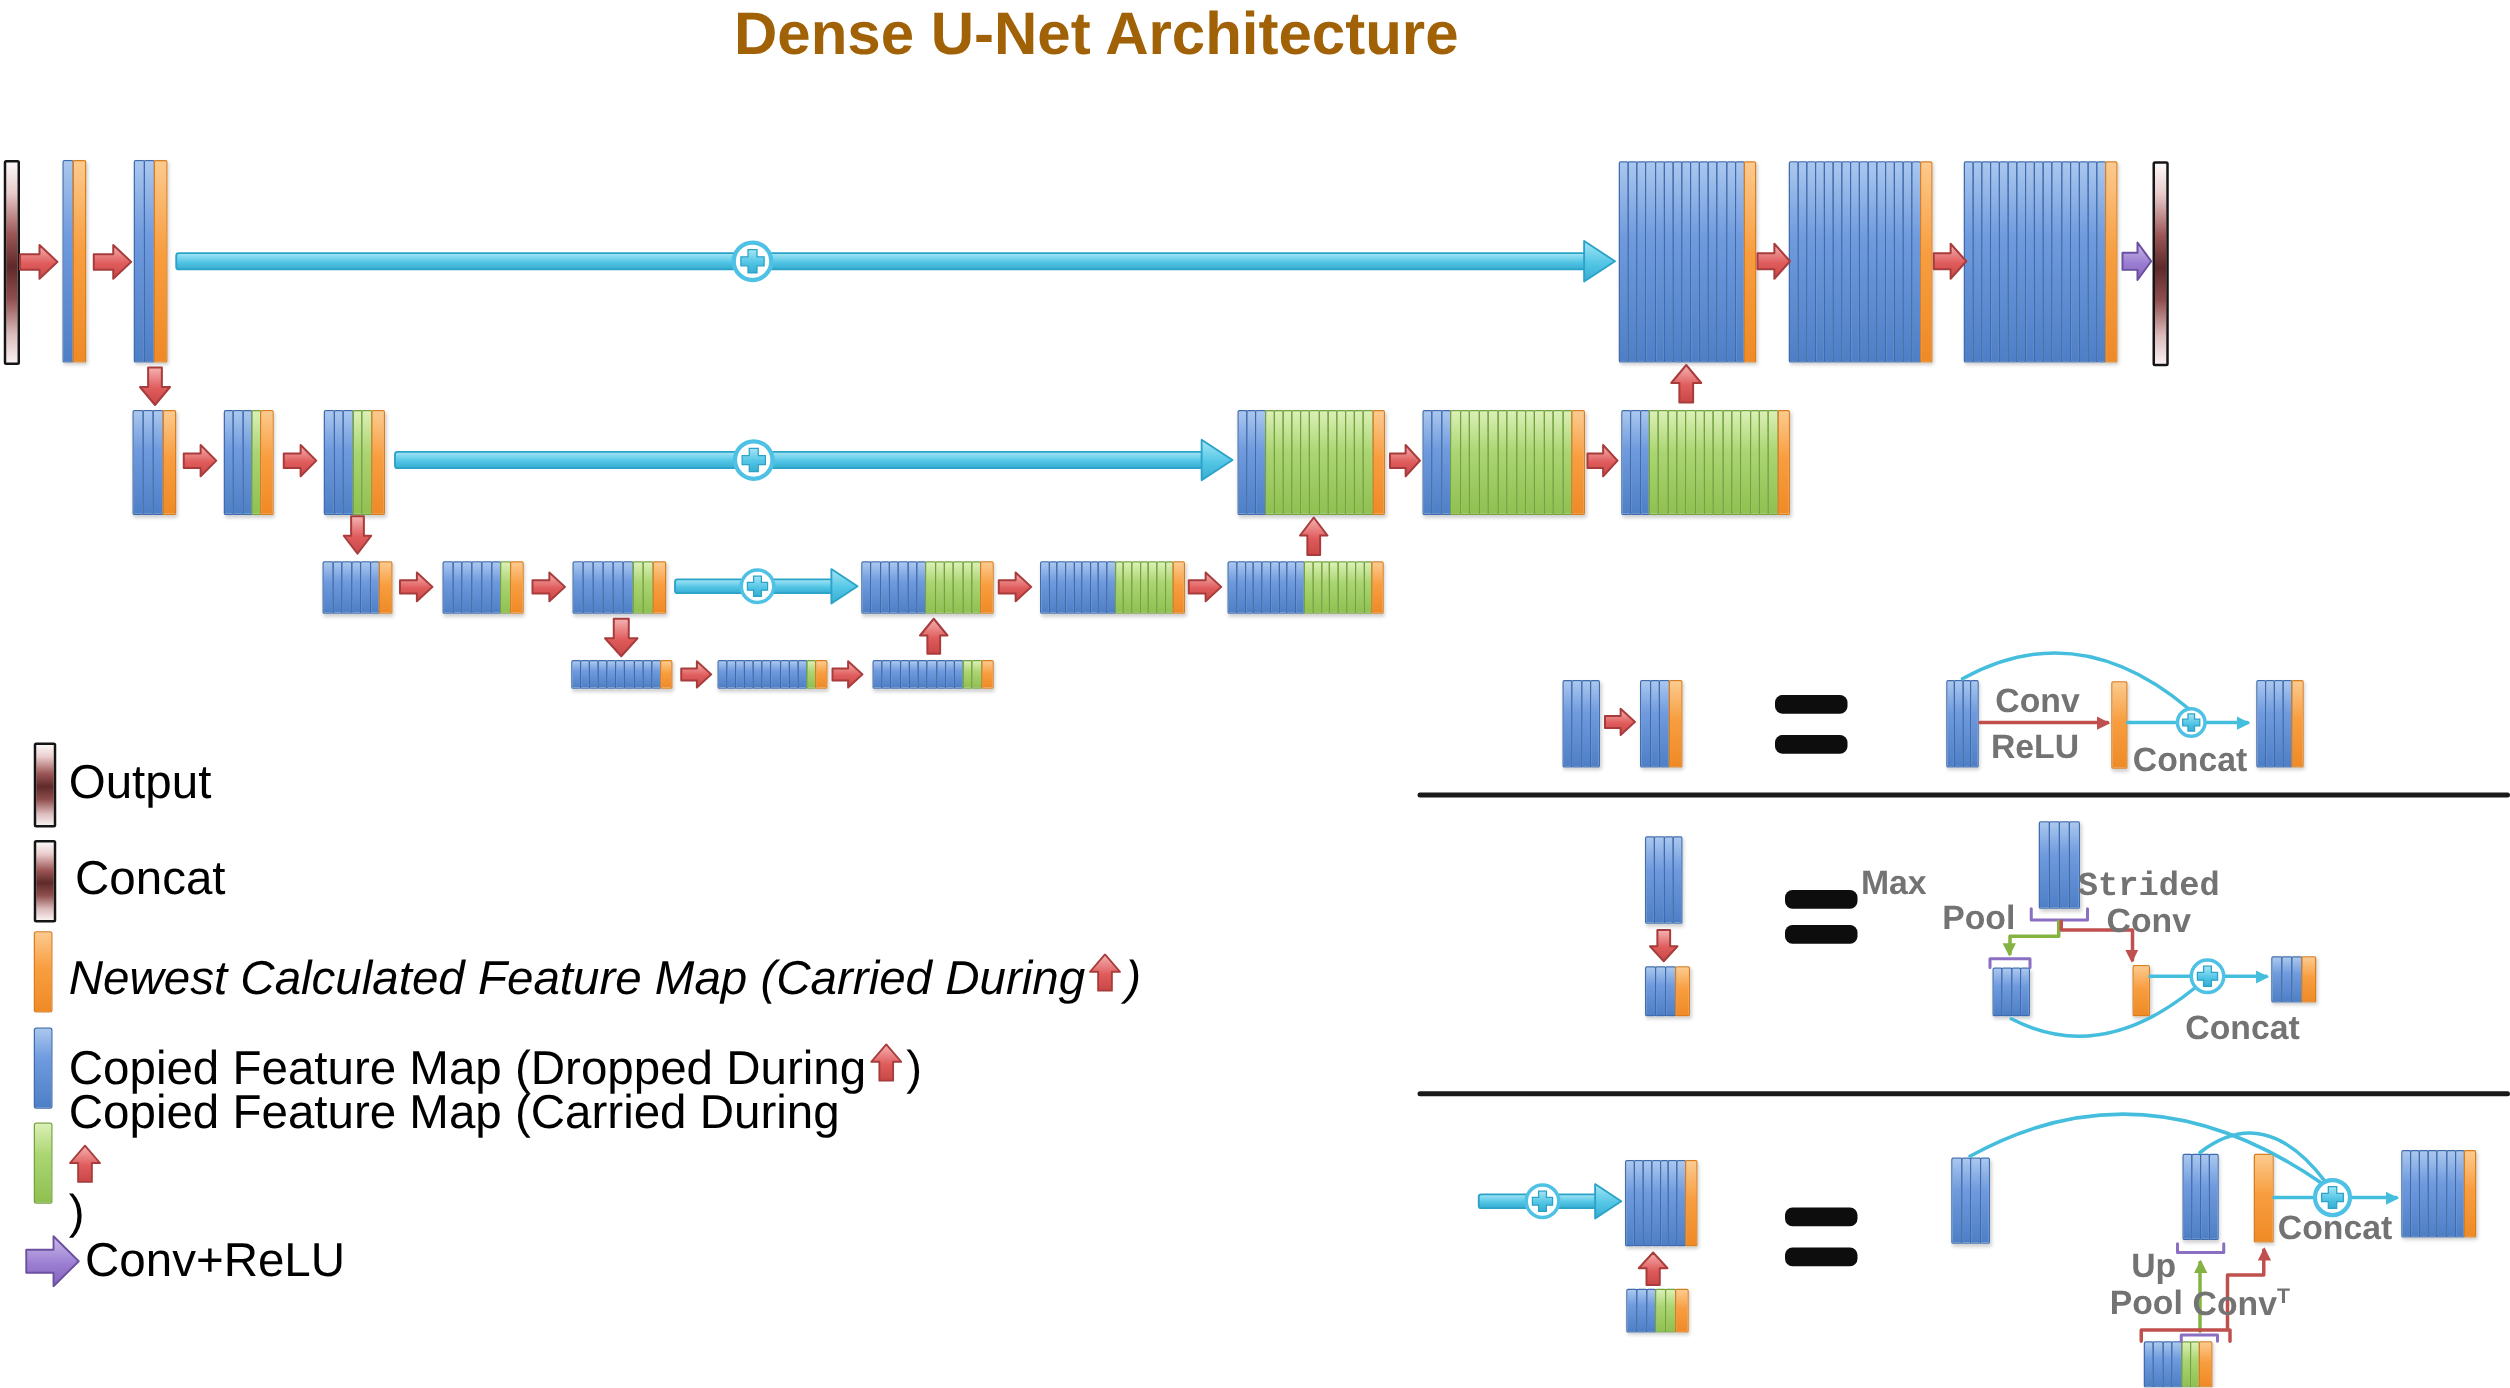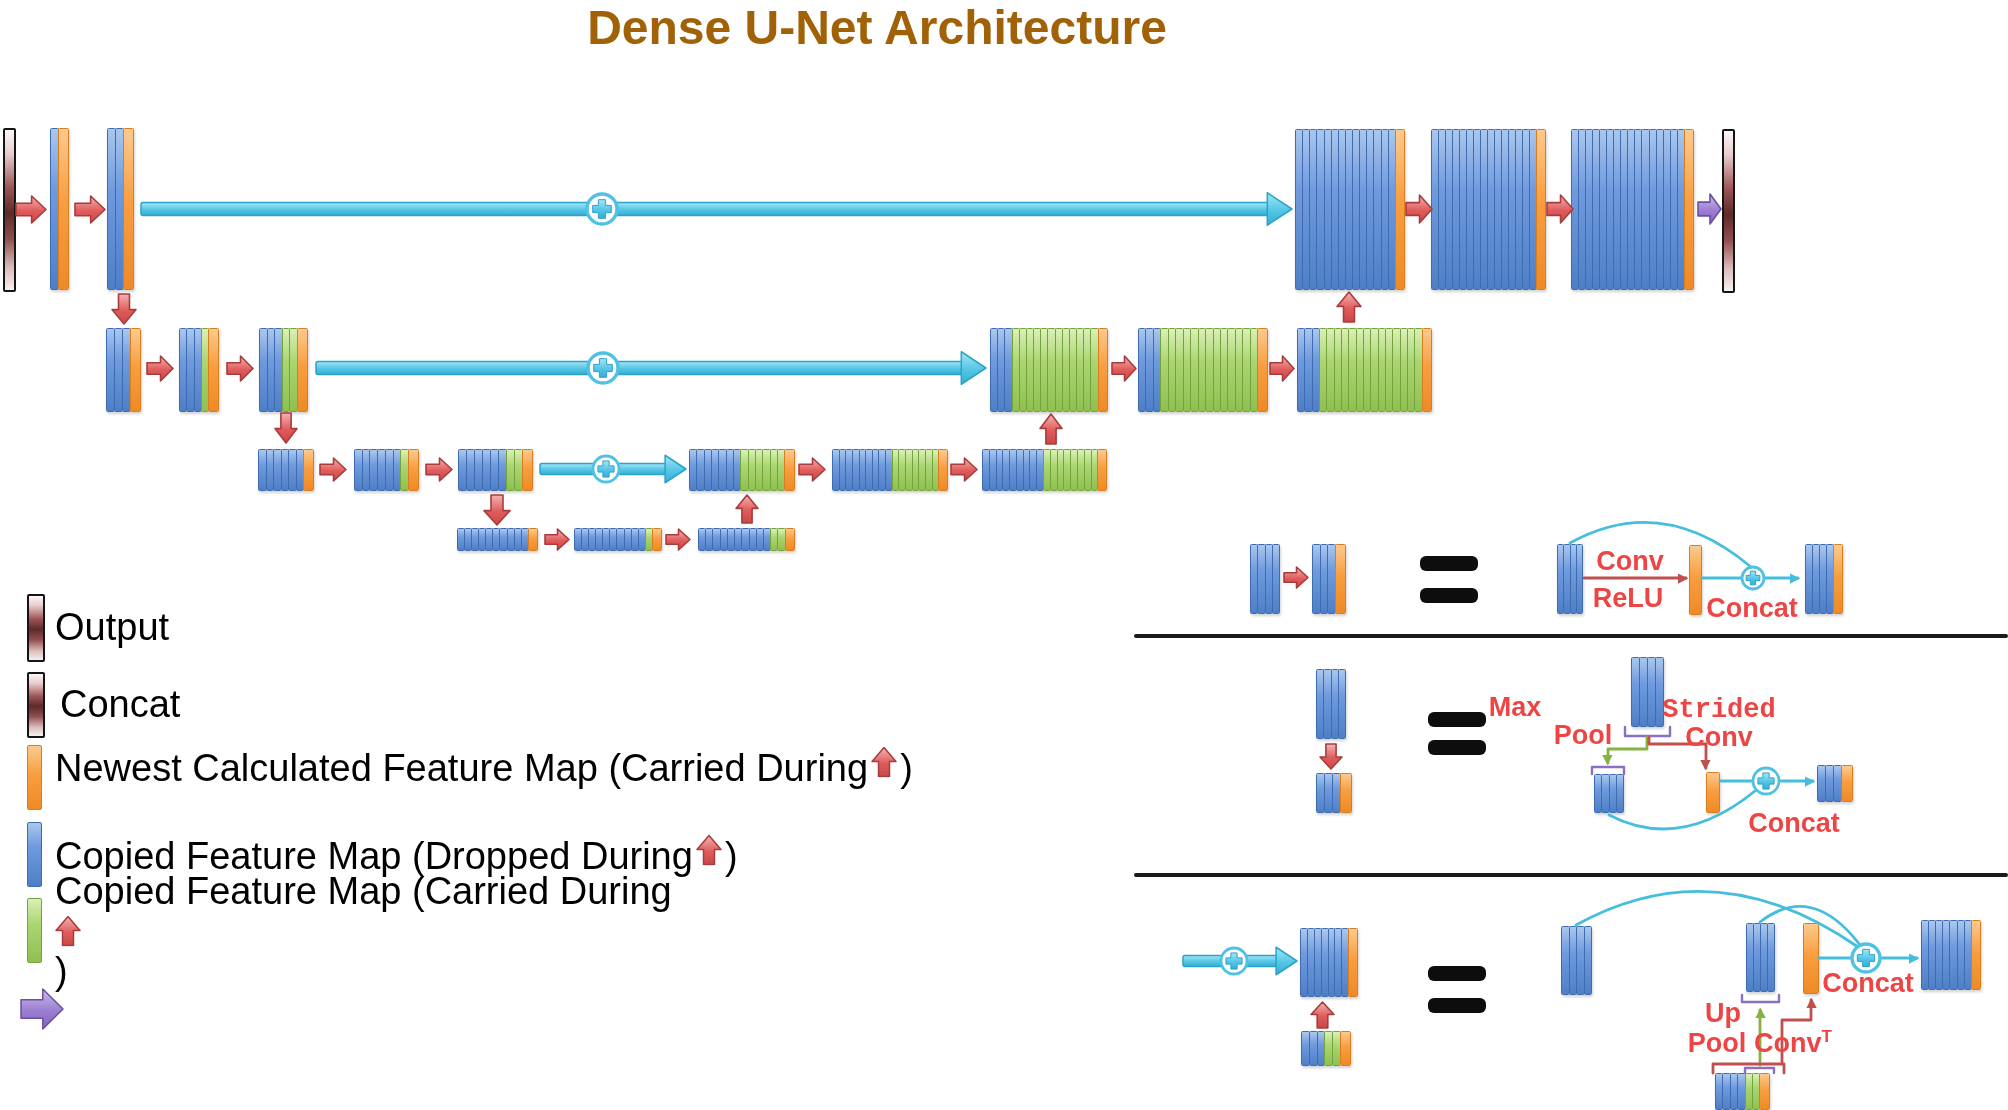--- a/index.html
+++ b/index.html
@@ -10,21 +10,21 @@
   .block{position:absolute;display:flex;box-shadow:1px 2px 3px rgba(0,0,0,.18);border-radius:2px}
   .st{flex:1 1 0;min-width:0;box-sizing:border-box;border-radius:1.5px}
   .st + .st{margin-left:-1px}
   .st.b{background:linear-gradient(180deg,#aac7ee 0%,#6f9ade 38%,#4e7fc6 100%);border:1px solid #3e6cae}
   .st.g{background:linear-gradient(180deg,#dbf0b6 0%,#abd572 40%,#8fc050 100%);border:1px solid #74a33e}
   .st.o{background:linear-gradient(180deg,#fcca8e 0%,#f89e40 45%,#ef8a26 100%);border:1px solid #d87e1f;flex:1.35 1 0}
   .iobar{position:absolute;border:2px solid #151515;border-radius:2px;
          background:linear-gradient(180deg,#fcf8f8 0%,#e9cccc 15%,#9c5555 36%,#5e2a2a 52%,#8f4d4d 68%,#dcbcbc 86%,#f8f0f0 100%)}
   .sep{position:absolute;background:#1a1a1a;border-radius:2px}
   .eqbar{position:absolute;background:#0d0d0d;border-radius:6px}
-  .plabel{position:absolute;font-weight:700;font-size:27px;color:#ef4444;white-space:nowrap;transform:translate(-50%,-50%)}
+  .plabel{position:absolute;font-weight:700;font-size:27px;color:#737373;white-space:nowrap;transform:translate(-50%,-50%)}
   .plabel sup{font-size:17px;font-weight:700}
   #page-title{position:absolute;left:877px;top:0;transform:translateX(-50%);
               font-size:48px;font-weight:700;color:#a16207;white-space:nowrap}
   .lgd-text{position:absolute;transform:translateY(-50%);display:flex;align-items:flex-start;gap:3px;
             font-size:38px;color:#000;white-space:nowrap}
   .sw-stripe{position:absolute;border-radius:2px;box-sizing:border-box}
   .sw-orange{background:linear-gradient(180deg,#fcca8e 0%,#f89e40 45%,#ef8a26 100%);border:1px solid #d87e1f}
   .sw-blue{background:linear-gradient(180deg,#aac7ee 0%,#6f9ade 38%,#4e7fc6 100%);border:1px solid #3e6cae}
   .sw-green{background:linear-gradient(180deg,#dbf0b6 0%,#abd572 40%,#8fc050 100%);border:1px solid #74a33e}
   .sw-arrow{position:absolute}
@@ -607,21 +607,21 @@
 <div id="legend">
     <div class="iobar" style="left: 27px; top: 594px; width: 14px; height: 64px;"></div>
     <div class="lgd-text" style="left: 55px; top: 627px;">
       <span>Output</span>
     </div>
     <div class="iobar" style="left: 27px; top: 672px; width: 14px; height: 62px;"></div>
     <div class="lgd-text" style="left: 60px; top: 704px;">
       <span>Concat</span>
     </div>
     <div class="sw-stripe sw-orange" style="left: 27px; top: 745px; width: 15px; height: 65px;"></div>
-    <div class="lgd-text" style="left: 55px; top: 768px;">
+    <div class="lgd-text" style="left: 55px; top: 784px; font-style: italic;">
       <span>Newest Calculated Feature Map (Carried During </span>
       <svg width="26" height="31">
         <polygon points="6.5,29.0 6.5,13.9 0.0,13.9 12.0,0.0 24.0,13.9 17.5,13.9 17.5,29.0" transform="translate(1,1)" fill="url(#gRed)" stroke="#a83c3c" stroke-width="1.5" stroke-linejoin="round"></polygon>
       </svg>
       <span>)</span>
     </div>
     <div class="sw-stripe sw-blue" style="left: 27px; top: 822px; width: 15px; height: 65px;"></div>
     <div class="lgd-text" style="left: 55px; top: 856px;">
       <span>Copied Feature Map (Dropped During </span>
       <svg width="26" height="31">
@@ -633,13 +633,16 @@
     <div class="lgd-text" style="left: 55px; top: 931px; flex-direction: column;">
       <span>Copied Feature Map (Carried During </span>
       <svg width="26" height="31">
         <polygon points="6.5,29.0 6.5,13.9 0.0,13.9 12.0,0.0 24.0,13.9 17.5,13.9 17.5,29.0" transform="translate(1,1)" fill="url(#gRed)" stroke="#a83c3c" stroke-width="1.5" stroke-linejoin="round"></polygon>
       </svg>
       <span>)</span>
     </div>
     <div class="sw-arrow" style="left: 20px; top: 988px; width: 44px; height: 42px;"><svg width="44" height="42">
         <polygon points="0.0,10.8 21.8,10.8 21.8,0.0 42.0,20.0 21.8,40.0 21.8,29.2 0.0,29.2" transform="translate(1,1)" fill="url(#gPurple)" stroke="#6b4fa0" stroke-width="1.5" stroke-linejoin="round"></polygon>
       </svg></div>
+    <div class="lgd-text" style="left: 68px; top: 1009px;">
+      <span>Conv+ReLU</span>
+    </div>
   </div>
 
 </body></html>

